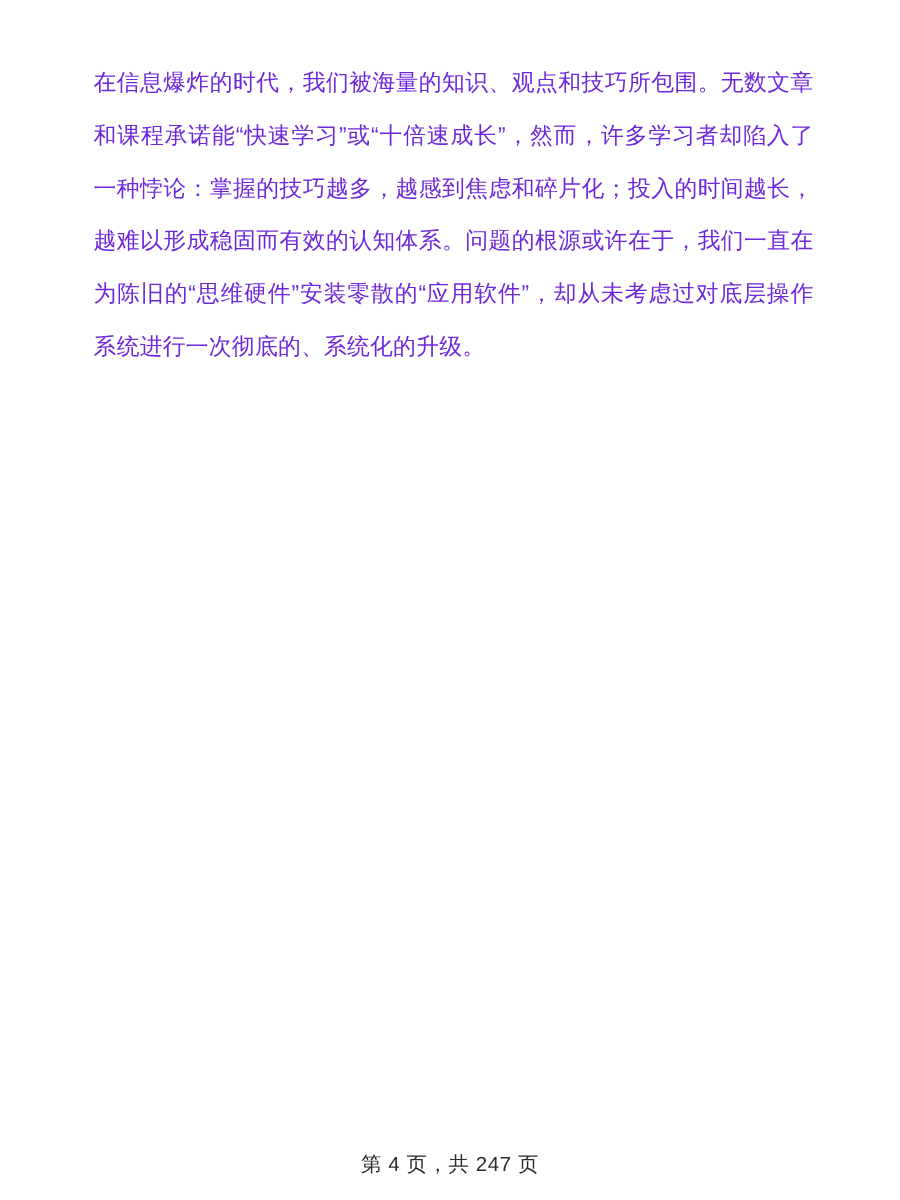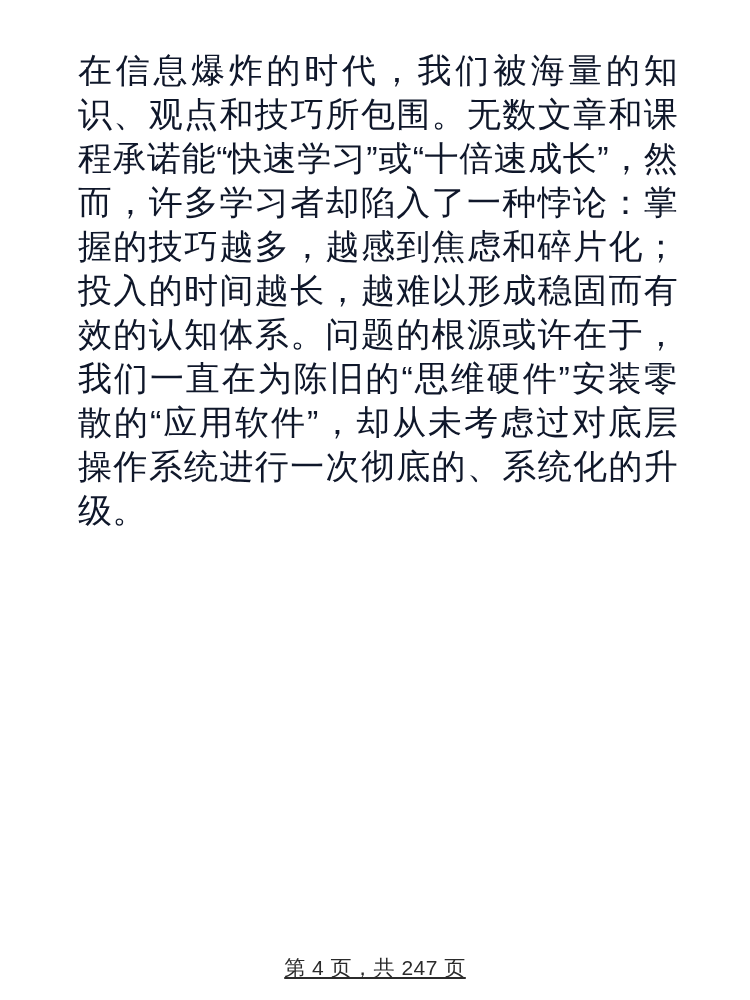--- a/index.html
+++ b/index.html
@@ -16,44 +16,43 @@
   }
   .page {
     position: relative;
     width: 750px;
     height: 1000px;
     box-sizing: border-box;
     padding: 48px 72px 0 78px;
     background: #ffffff;
   }
   .body-text {
-    font-size: 34px;
+    font-size: 19px;
     line-height: 44px;
     letter-spacing: 0.2px;
     text-align: justify;
     text-justify: inter-ideograph;
-    color: #0f172a;
+    color: #6d28d9;
     margin: 0;
   }
   .para {
     margin: 0 0 6px 0;
   }
   .para + .para {
     margin-top: 10px;
   }
   .footer {
     position: absolute;
     left: 0;
     right: 0;
     bottom: 18px;
     text-align: center;
-    font-size: 21px;
+    font-size: 17px;
     color: #2b2b2b;
     letter-spacing: 0.5px;
-    text-decoration: underline;
   }
 </style>
 </head>
 <body>
 
 <div class="page">
   <p class="body-text para">在信息爆炸的时代，我们被海量的知识、观点和技巧所包围。无数文章和课程承诺能“快速学习”或“十倍速成长”，然而，许多学习者却陷入了一种悖论：掌握的技巧越多，越感到焦虑和碎片化；投入的时间越长，越难以形成稳固而有效的认知体系。问题的根源或许在于，我们一直在为陈旧的“思维硬件”安装零散的“应用软件”，却从未考虑过对底层操作系统进行一次彻底的、系统化的升级。</p>
   <div class="footer">第 4 页，共 247 页</div>
 </div>
 

